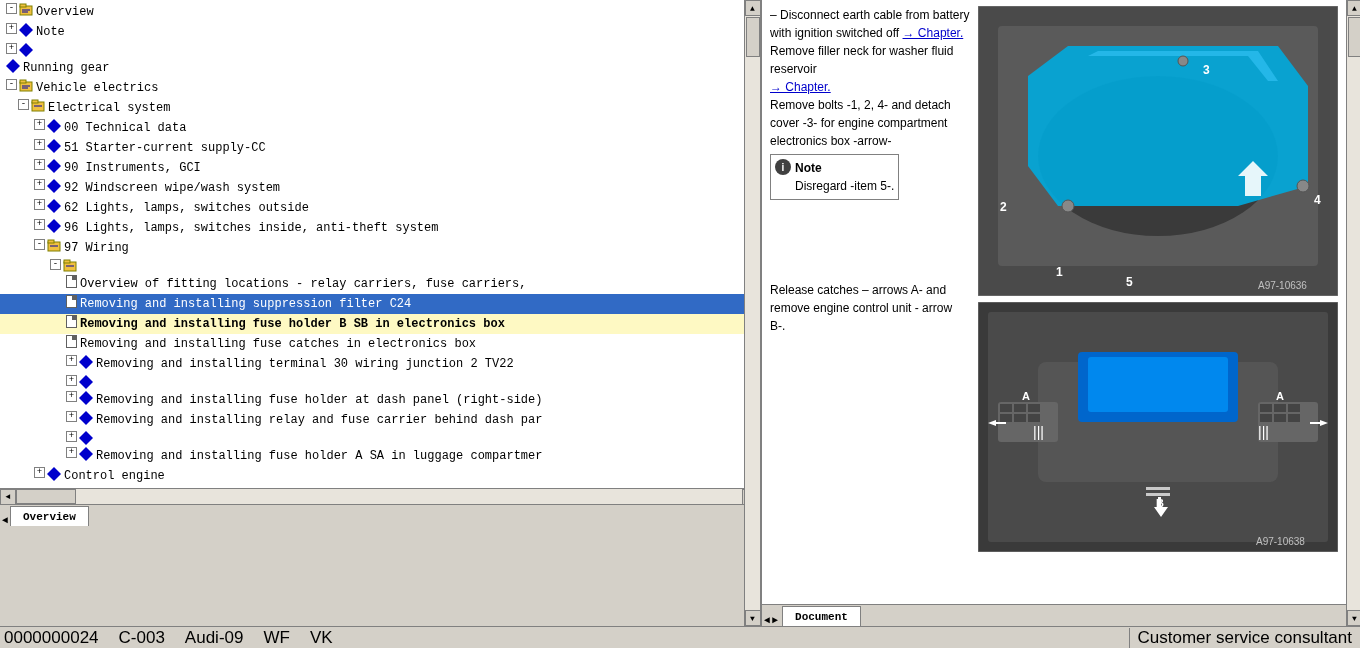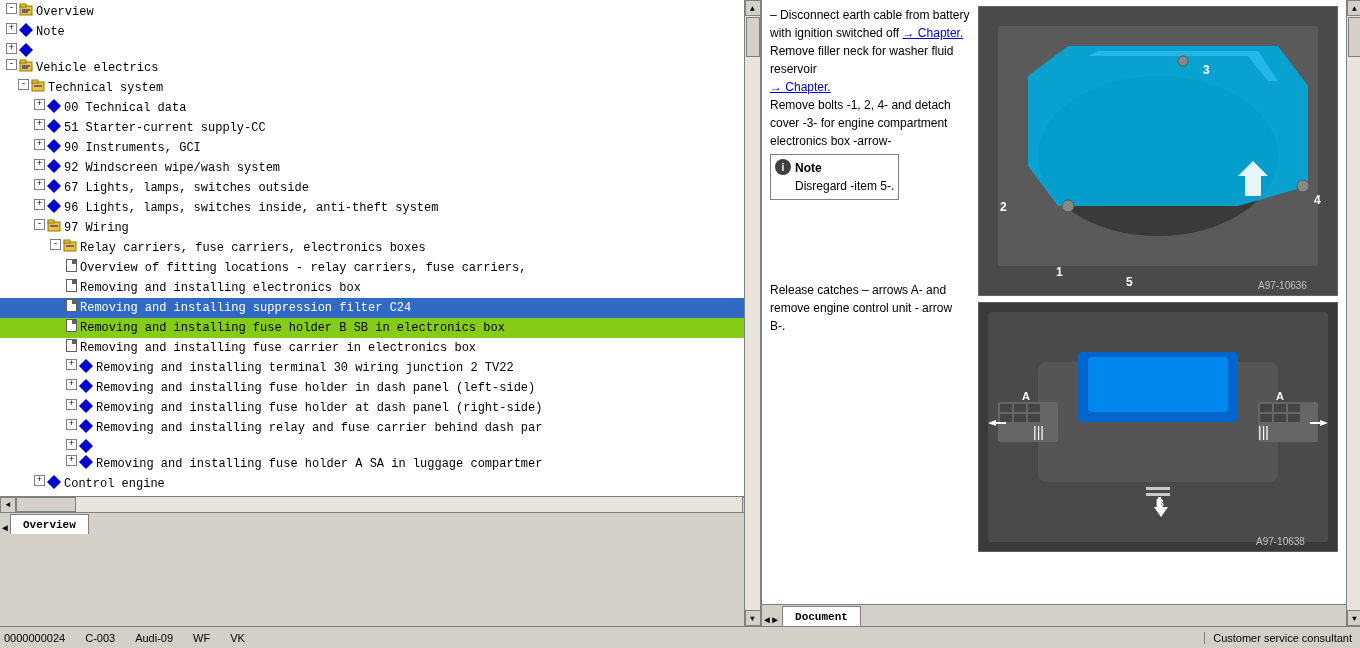--- a/index.html
+++ b/index.html
@@ -146,21 +146,21 @@
       font-weight: bold;
     }
 
     
     .status-bar {
       height: 22px;
       background: #d4d0c8;
       border-top: 1px solid #808080;
       display: flex;
       align-items: center;
-      font-size: 11px;
+      font-size: 17px;
       font-family: Arial, sans-serif;
     }
 
     .status-left {
       flex: 1;
       padding: 0 4px;
       display: flex;
       gap: 20px;
     }
 
@@ -291,20 +291,25 @@
             <span class="icon-book"></span>
             <span class="tree-label">Note</span>
           </div>
 
           <div class="tree-item">
             <span style="display:inline-block;width:4px"></span>
             <span class="expand-btn">+</span>
             <span class="icon-book"></span>
           </div>
 
+          <div class="tree-item">
+            <span style="display:inline-block;width:4px"></span>
+            <span class="icon-book"></span>
+            <span class="tree-label">Running gear</span>
+          </div>
 
           <div class="tree-item">
             <span style="display:inline-block;width:4px"></span>
             <span class="expand-btn">-</span>
             <span style="display:inline-flex;align-items:center;width:14px;height:14px;margin-right:3px">
               <svg width="14" height="14">
                   <rect x="1" y="3" width="12" height="9" fill="#f0c040" stroke="#808000" stroke-width="1"></rect>
                   <rect x="1" y="1" width="6" height="3" fill="#f0c040" stroke="#808000" stroke-width="1"></rect>
                   <line x1="3" y1="7" x2="11" y2="7" stroke="#0000aa" stroke-width="1"></line>
                   <line x1="3" y1="9" x2="9" y2="9" stroke="#0000aa" stroke-width="1"></line>
@@ -316,21 +321,21 @@
           <div class="tree-item">
             <span style="display:inline-block;width:16px"></span>
             <span class="expand-btn">-</span>
             <span style="display:inline-flex;align-items:center;width:14px;height:14px;margin-right:3px">
               <svg width="14" height="14">
                   <rect x="1" y="3" width="12" height="9" fill="#f0c040" stroke="#808000" stroke-width="1"></rect>
                   <rect x="1" y="1" width="6" height="3" fill="#f0c040" stroke="#808000" stroke-width="1"></rect>
                   <line x1="3" y1="7" x2="11" y2="7" stroke="#0000aa" stroke-width="1"></line>
                 </svg>
             </span>
-            <span class="tree-label">Technical system</span>
+            <span class="tree-label">Electrical system</span>
           </div>
 
           <div class="tree-item">
             <span style="display:inline-block;width:32px"></span>
             <span class="expand-btn">+</span>
             <span class="icon-book"></span>
             <span class="tree-label">00 Technical data</span>
           </div>
 
           <div class="tree-item">
@@ -351,21 +356,21 @@
             <span style="display:inline-block;width:32px"></span>
             <span class="expand-btn">+</span>
             <span class="icon-book"></span>
             <span class="tree-label">92 Windscreen wipe/wash system</span>
           </div>
 
           <div class="tree-item">
             <span style="display:inline-block;width:32px"></span>
             <span class="expand-btn">+</span>
             <span class="icon-book"></span>
-            <span class="tree-label">67 Lights, lamps, switches outside</span>
+            <span class="tree-label">62 Lights, lamps, switches outside</span>
           </div>
 
           <div class="tree-item">
             <span style="display:inline-block;width:32px"></span>
             <span class="expand-btn">+</span>
             <span class="icon-book"></span>
             <span class="tree-label">96 Lights, lamps, switches inside, anti-theft system</span>
           </div>
 
           <div class="tree-item">
@@ -384,65 +389,58 @@
           <div class="tree-item">
             <span style="display:inline-block;width:48px"></span>
             <span class="expand-btn">-</span>
             <span style="display:inline-flex;align-items:center;width:14px;height:14px;margin-right:3px">
               <svg width="14" height="14">
                   <rect x="1" y="3" width="12" height="9" fill="#f0c040" stroke="#808000" stroke-width="1"></rect>
                   <rect x="1" y="1" width="6" height="3" fill="#f0c040" stroke="#808000" stroke-width="1"></rect>
                   <line x1="3" y1="7" x2="11" y2="7" stroke="#0000aa" stroke-width="1"></line>
                 </svg>
             </span>
-            <span class="tree-label">Relay carriers, fuse carriers, electronics boxes</span>
           </div>
 
           <div class="tree-item">
             <span style="display:inline-block;width:64px"></span>
             <span class="icon-page" style="display:inline-block;width:11px;height:13px;background:white;border:1px solid #606060;margin-right:3px;vertical-align:middle;position:relative;flex-shrink:0;"></span>
             <span class="tree-label">Overview of fitting locations - relay carriers, fuse carriers,</span>
           </div>
 
-          <div class="tree-item">
-            <span style="display:inline-block;width:64px"></span>
-            <span class="icon-page" style="display:inline-block;width:11px;height:13px;background:white;border:1px solid #606060;margin-right:3px;vertical-align:middle;"></span>
-            <span class="tree-label">Removing and installing electronics box</span>
-          </div>
 
           <div class="tree-item" style="background:#316ac5;color:white;">
             <span style="display:inline-block;width:64px"></span>
             <span class="icon-page" style="display:inline-block;width:11px;height:13px;background:white;border:1px solid #606060;margin-right:3px;vertical-align:middle;"></span>
             <span class="tree-label">Removing and installing suppression filter C24</span>
           </div>
 
-          <div class="tree-item" style="background:#84cc16;">
+          <div class="tree-item" style="background:#fef9c3;font-weight:bold;">
             <span style="display:inline-block;width:64px"></span>
             <span class="icon-page" style="display:inline-block;width:11px;height:13px;background:white;border:1px solid #606060;margin-right:3px;vertical-align:middle;"></span>
             <span class="tree-label">Removing and installing fuse holder B SB in electronics box</span>
           </div>
 
           <div class="tree-item">
             <span style="display:inline-block;width:64px"></span>
             <span class="icon-page" style="display:inline-block;width:11px;height:13px;background:white;border:1px solid #606060;margin-right:3px;vertical-align:middle;"></span>
-            <span class="tree-label">Removing and installing fuse carrier in electronics box</span>
+            <span class="tree-label">Removing and installing fuse catches in electronics box</span>
           </div>
 
           <div class="tree-item">
             <span style="display:inline-block;width:64px"></span>
             <span class="expand-btn">+</span>
             <span class="icon-book"></span>
             <span class="tree-label">Removing and installing terminal 30 wiring junction 2 TV22</span>
           </div>
 
           <div class="tree-item">
             <span style="display:inline-block;width:64px"></span>
             <span class="expand-btn">+</span>
             <span class="icon-book"></span>
-            <span class="tree-label">Removing and installing fuse holder in dash panel (left-side)</span>
           </div>
 
           <div class="tree-item">
             <span style="display:inline-block;width:64px"></span>
             <span class="expand-btn">+</span>
             <span class="icon-book"></span>
             <span class="tree-label">Removing and installing fuse holder at dash panel (right-side)</span>
           </div>
 
           <div class="tree-item">

